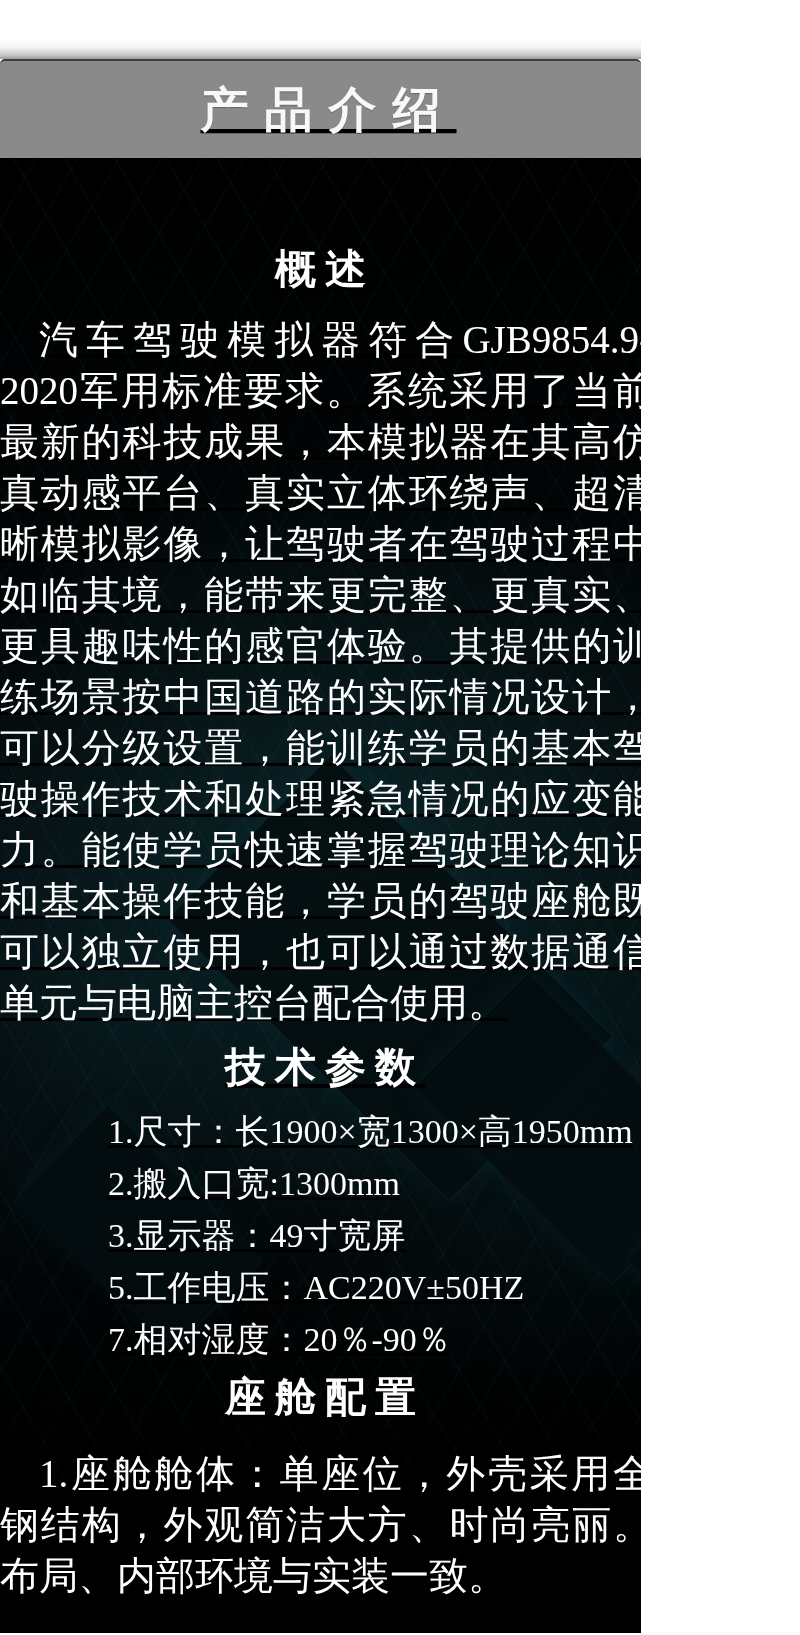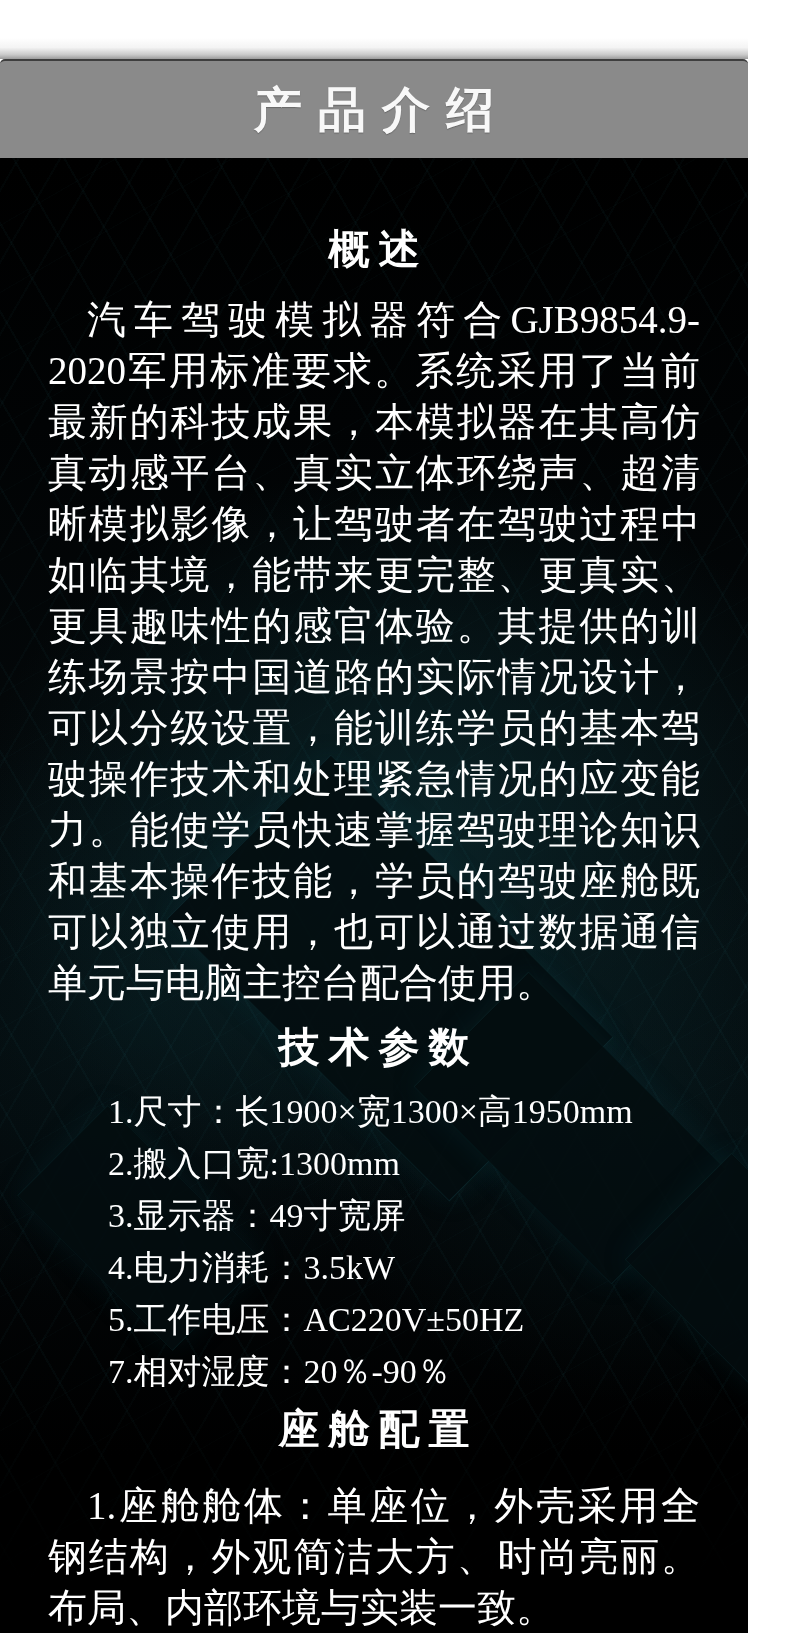--- a/index.html
+++ b/index.html
@@ -4,21 +4,21 @@
 <style>
   * { margin: 0; padding: 0; box-sizing: border-box; }
   html, body { background: #ffffff; }
   body {
     width: 800px;
     height: 1635px;
     overflow: hidden;
     font-family: "Liberation Serif", "DejaVu Serif", serif;
     position: relative;
   }
-  .page { width: 748px; height: 1635px; overflow: hidden; }
+  .page { width: 641px; height: 1635px; overflow: hidden; text-decoration: underline; }
 
   
   .top-white { height: 38px; background: #ffffff; }
   .top-shadow { height: 21px; background: linear-gradient(to bottom, #ffffff 0%, #f4f4f4 45%, #c9c9c9 80%, #9b9b9b 100%); }
 
   
   .banner {
     height: 99px;
     background: #8a8a8a;
     border-top: 2px solid #3e3e3e;
@@ -65,21 +65,21 @@
   .chip-1 { width: 400px; height: 400px; left: 190px; top: 620px; }
   .chip-2 { width: 280px; height: 280px; left: 430px; top: 830px; border-color: rgba(50,140,150,0.12); }
   .chip-3 { width: 220px; height: 220px; left: 30px;  top: 960px; border-color: rgba(50,140,150,0.10); }
   .chip-4 { width: 260px; height: 260px; left: 640px; top: 1010px; border-color: rgba(50,140,150,0.12); }
   .fade-bottom {
     position: absolute; left: 0; right: 0; bottom: 0; height: 260px;
     background: linear-gradient(to bottom, rgba(0,0,0,0), #000000 80%);
   }
 
   
-  .content { position: relative; z-index: 2; padding-top: 68px; color: #ffffff; }
+  .content { position: relative; z-index: 2; padding-top: 88px; color: #ffffff; }
   h2 {
     font-family: "Liberation Sans", "DejaVu Sans", sans-serif;
     font-weight: bold;
     font-size: 41px;
     line-height: 46px;
     text-align: center;
     letter-spacing: 9px;
     margin-right: -9px;
     color: #ffffff;
   }
@@ -127,21 +127,20 @@
     <div class="content">
 
       <h2>概述</h2>
       <p class="para">汽车驾驶模拟器符合GJB9854.9-2020军用标准要求。系统采用了当前最新的科技成果，本模拟器在其高仿真动感平台、真实立体环绕声、超清晰模拟影像，让驾驶者在驾驶过程中如临其境，能带来更完整、更真实、更具趣味性的感官体验。其提供的训练场景按中国道路的实际情况设计，可以分级设置，能训练学员的基本驾驶操作技术和处理紧急情况的应变能力。能使学员快速掌握驾驶理论知识和基本操作技能，学员的驾驶座舱既可以独立使用，也可以通过数据通信单元与电脑主控台配合使用。</p>
 
       <h2 class="specs-heading">技术参数</h2>
       <div class="spec-list">
         <div class="spec-item">1.尺寸：长1900×宽1300×高1950mm</div>
         <div class="spec-item">2.搬入口宽:1300mm</div>
         <div class="spec-item">3.显示器：49寸宽屏</div>
-        <div class="spec-item">4.电力消耗：3.5kW</div>
         <div class="spec-item">5.工作电压：AC220V±50HZ</div>
         <div class="spec-item">7.相对湿度：20％-90％</div>
       </div>
 
       <h2 class="cabin-heading">座舱配置</h2>
       <p class="para cabin-para">1.座舱舱体：单座位，外壳采用全钢结构，外观简洁大方、时尚亮丽。布局、内部环境与实装一致。</p>
 
     </div>
   </main>
 </div>

